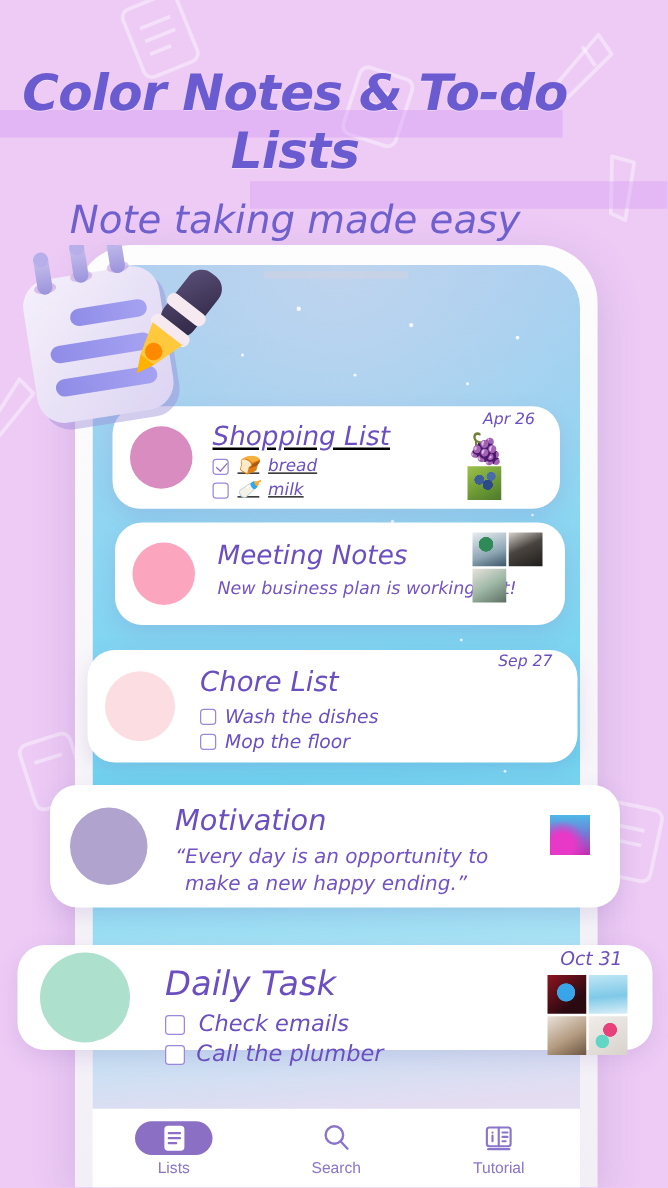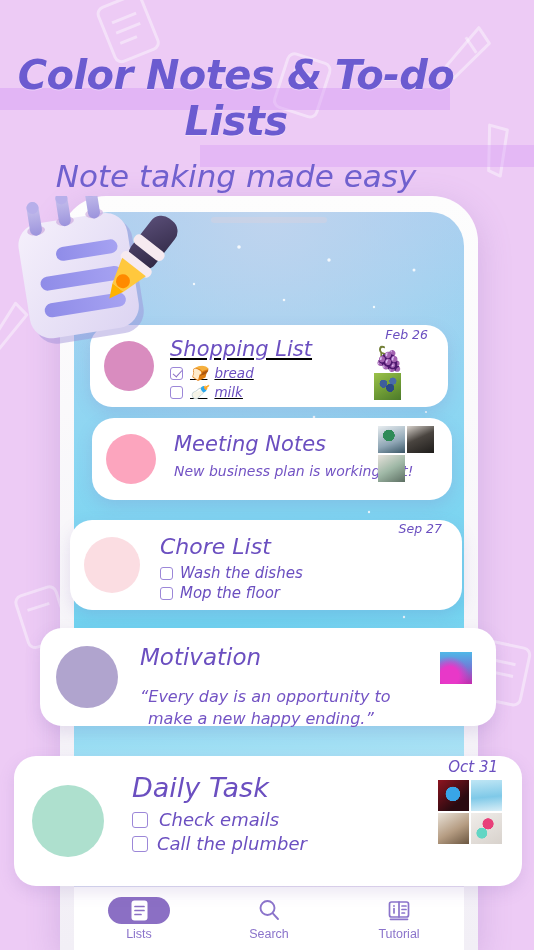--- a/index.html
+++ b/index.html
@@ -301,21 +301,21 @@
         <span class="cbx checked"></span>
         <span class="emoji">🍞</span>
         <span>bread</span>
       </div>
       <div class="todo-row" style="font-size:13.5px;margin-top:3px;">
         <span class="cbx"></span>
         <span class="emoji">🍼</span>
         <span>milk</span>
       </div>
     </div>
-    <div class="card-date" style="right:4px;top:2px;">Feb 26</div>
+    <div class="card-date" style="right:4px;top:2px;">Apr 26</div>
     <div class="thumbs" style="right:0;top:22px;width:58px;align-items:flex-start;">
       <span class="emoji" style="font-size:24px;">🍇</span>
       <span class="thumb t-grapes"></span>
     </div>
   </div>
 </div>
 
 <div class="card" style="left:92px; top:418px; width:360px; height:82px; padding:0 16px 0 14px;">
   <div class="card-dot" style="width:50px;height:50px;background:#FCA5BE;"></div>
   <div class="card-body" style="padding:14px 0 0 18px;">
@@ -344,29 +344,29 @@
       </div>
     </div>
     <div class="card-date" style="right:2px;top:1px;">Sep 27</div>
   </div>
 </div>
 
 <div class="card" style="left:40px; top:628px; width:456px; height:98px; padding:0 18px 0 16px;">
   <div class="card-dot" style="width:62px;height:62px;background:#B0A4CE;"></div>
   <div class="card-body" style="padding:16px 0 0 22px;">
     <div class="card-title" style="font-size:23px;">Motivation</div>
-    <div class="card-sub" style="font-size:16px;margin-top:16px;">“Every day is an opportunity to</div>
+    <div class="card-sub" style="font-size:16px;margin-top:4px;">“Every day is an opportunity to</div>
     <div class="card-sub" style="font-size:16px;margin-top:0;padding-left:8px;">make a new happy ending.”</div>
     <div class="thumbs" style="right:6px;top:24px;">
       <span class="thumb t-galaxy" style="width:32px;height:32px;"></span>
     </div>
   </div>
 </div>
 
-<div class="card" style="left:14px; top:756px; width:508px; height:130px; padding:0 18px 0 18px;">
+<div class="card" style="left:14px; top:756px; width:508px; height:84px; padding:0 18px 0 18px;">
   <div class="card-dot" style="width:72px;height:72px;background:#AEE0CE;"></div>
   <div class="card-body" style="padding:16px 0 0 28px;">
     <div class="card-title" style="font-size:27px;">Daily Task</div>
     <div style="margin-top:6px;">
       <div class="todo-row" style="font-size:18px;gap:11px;">
         <span class="cbx" style="width:16px;height:16px;"></span>
         <span>Check emails</span>
       </div>
       <div class="todo-row" style="font-size:18px;gap:9px;margin-top:3px;">
         <span class="cbx" style="width:16px;height:16px;"></span>

